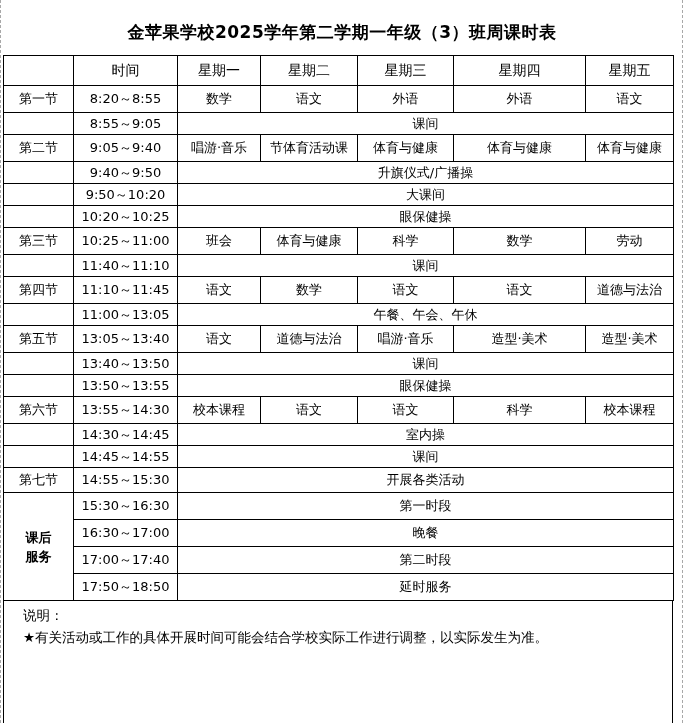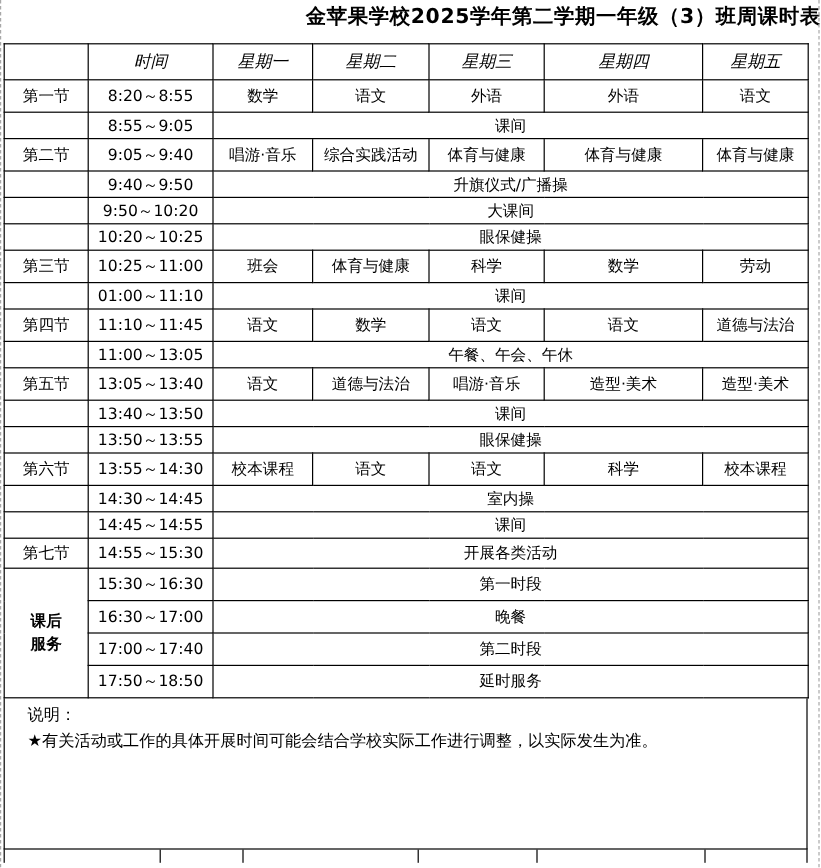--- a/index.html
+++ b/index.html
@@ -5,32 +5,32 @@
   html,body{margin:0;padding:0;}
   body{
     width:684px;height:723px;background:#ffffff;color:#000;
     font-family:"DejaVu Sans","Liberation Sans",sans-serif;
     position:relative;overflow:hidden;
   }
   .page-edge{position:absolute;top:0;bottom:0;width:0;border-left:1px dashed #a8a8a8;}
   .edge-left{left:0;}
   .edge-right{left:682px;}
   .title{
-    padding-top:2px;height:34px;text-align:right;
+    padding-top:21px;height:34px;text-align:center;
     font-size:17px;font-weight:bold;letter-spacing:0.5px;
   }
   table.timetable{
     margin-left:3px;border-collapse:collapse;table-layout:fixed;
     width:670px;
   }
   table.timetable td{
     border:1px solid #000;text-align:center;vertical-align:middle;
     font-size:13px;padding:0;overflow:hidden;white-space:nowrap;
   }
-  tr.rh-head{height:30px;font-style:italic;}
+  tr.rh-head{height:30px;}
   tr.rh-head td{font-size:14px;}
   tr.rh-subj{height:27px;}
   tr.rh-gap{height:22px;}
   tr.rh-p7{height:25px;}
   tr.rh-svc{height:27px;}
   .wrap2{display:inline-block;width:2.3em;white-space:normal;line-height:19px;font-weight:bold;}
   .notes{
     margin-left:3px;width:670px;box-sizing:border-box;
     border:1px solid #000;border-top:none;
     height:126px;padding:3px 8px 0 19px;
@@ -80,21 +80,21 @@
   </tr>
   <tr class="rh-gap">
     <td></td>
     <td>8:55～9:05</td>
     <td colspan="5">课间</td>
   </tr>
   <tr class="rh-subj">
     <td>第二节</td>
     <td>9:05～9:40</td>
     <td>唱游·音乐</td>
-    <td>综合实践活动</td>
+    <td>节体育活动课</td>
     <td>体育与健康</td>
     <td>体育与健康</td>
     <td>体育与健康</td>
   </tr>
   <tr class="rh-gap">
     <td></td>
     <td>9:40～9:50</td>
     <td colspan="5">升旗仪式/广播操</td>
   </tr>
   <tr class="rh-gap">
@@ -111,21 +111,21 @@
     <td>第三节</td>
     <td>10:25～11:00</td>
     <td>班会</td>
     <td>体育与健康</td>
     <td>科学</td>
     <td>数学</td>
     <td>劳动</td>
   </tr>
   <tr class="rh-gap">
     <td></td>
-    <td>01:00～11:10</td>
+    <td>11:40～11:10</td>
     <td colspan="5">课间</td>
   </tr>
   <tr class="rh-subj">
     <td>第四节</td>
     <td>11:10～11:45</td>
     <td>语文</td>
     <td>数学</td>
     <td>语文</td>
     <td>语文</td>
     <td>道德与法治</td>

